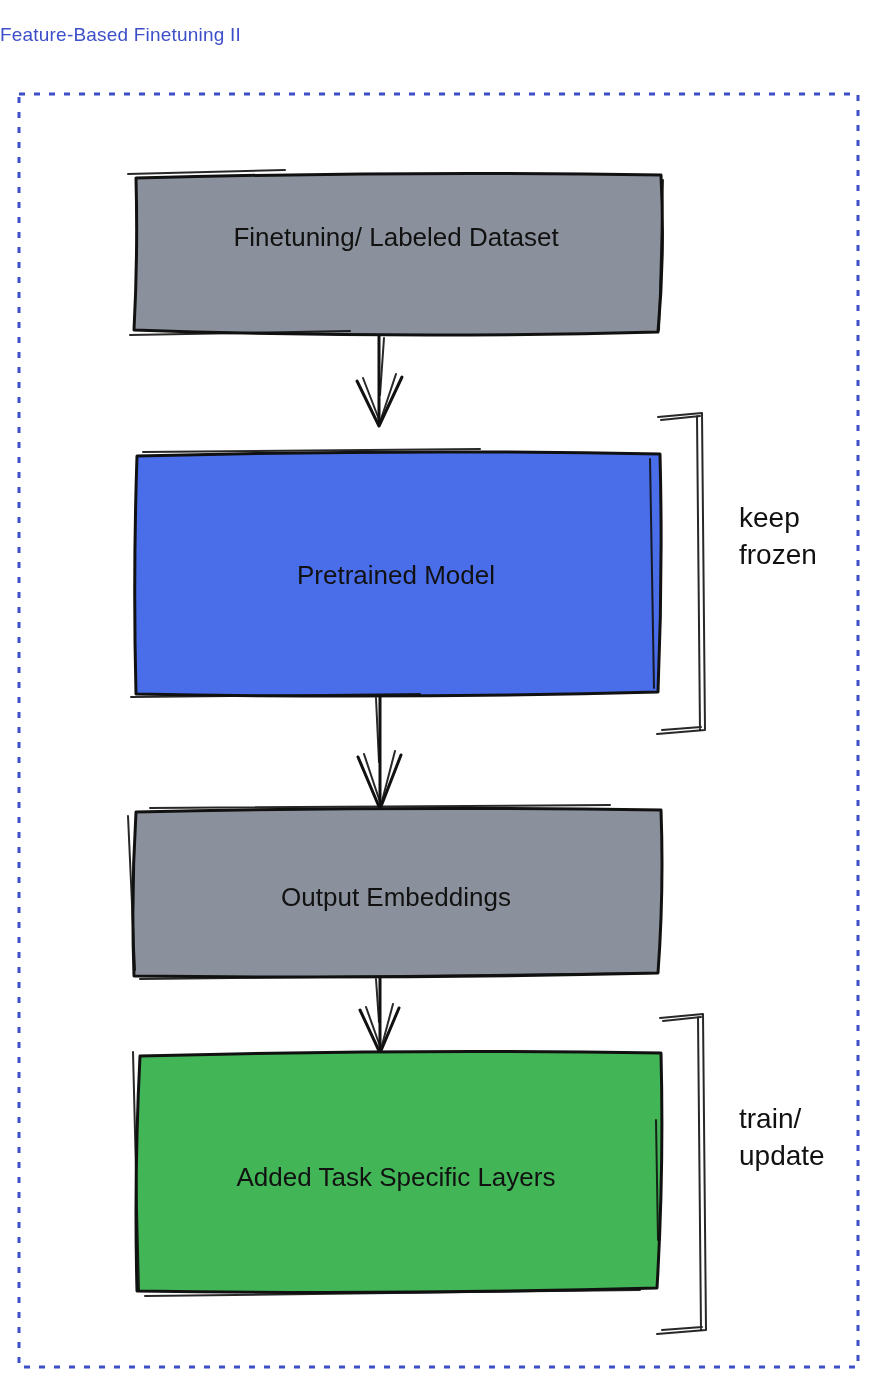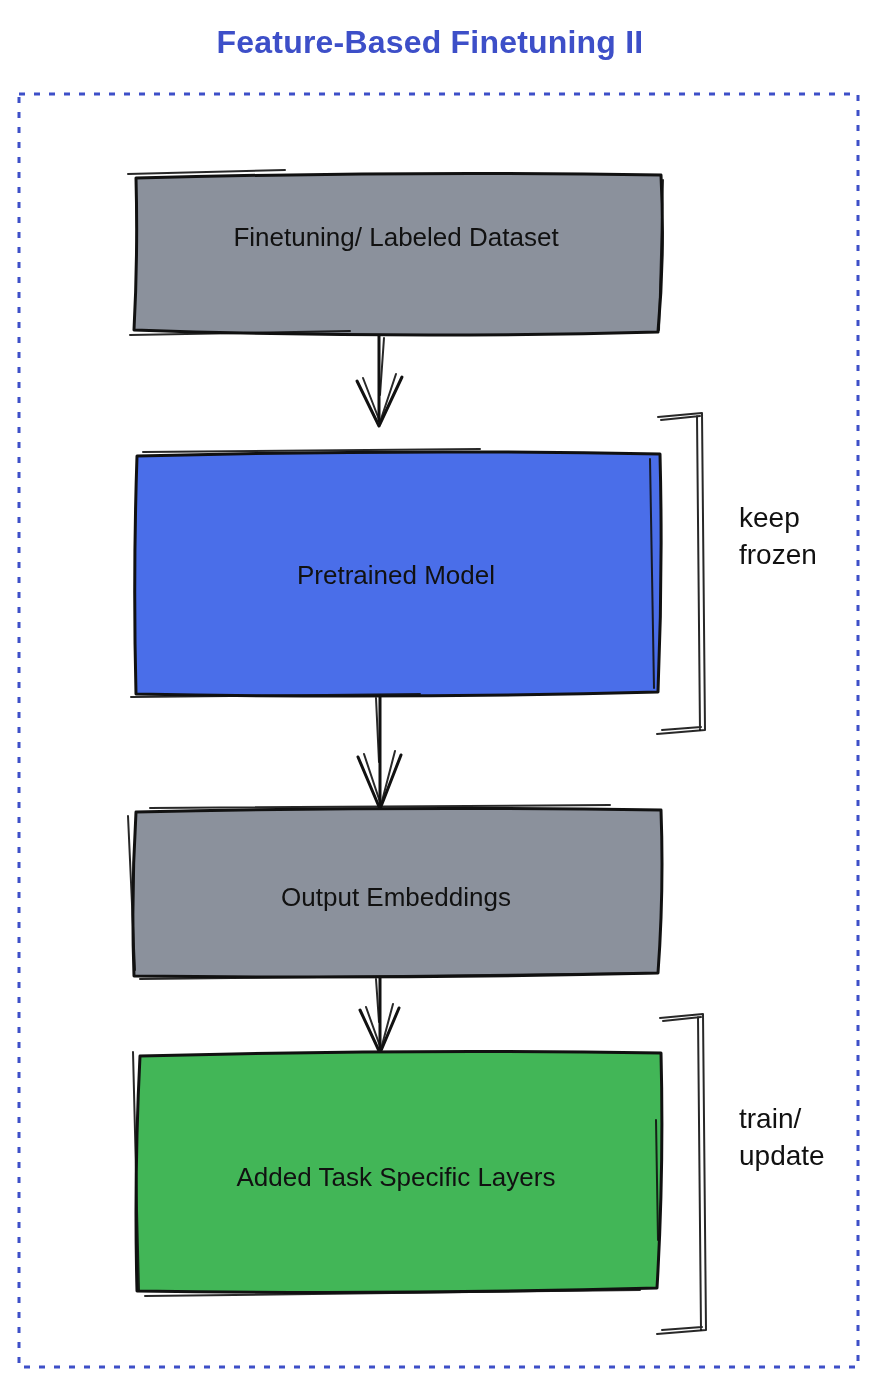--- a/index.html
+++ b/index.html
@@ -9,25 +9,24 @@
     height: 1393px;
     background: #fff;
     overflow: hidden;
     font-family: "Liberation Sans", sans-serif;
   }
   .title {
     position: absolute;
     top: 24px;
     left: 0;
     width: 860px;
-    text-align: center;
-    font-size: 32px;
+    text-align: left;
+    font-size: 19px;
     letter-spacing: 0.2px;
     color: var(--accent, #3d4fc8);
-    font-weight: bold;
   }
   svg { position: absolute; top: 0; left: 0; }
   .dotted-frame {
     fill: none;
     stroke: var(--accent, #3d4fc8);
     stroke-width: 3;
     stroke-dasharray: 6 9;
   }
   .sketch {
     fill: none;

